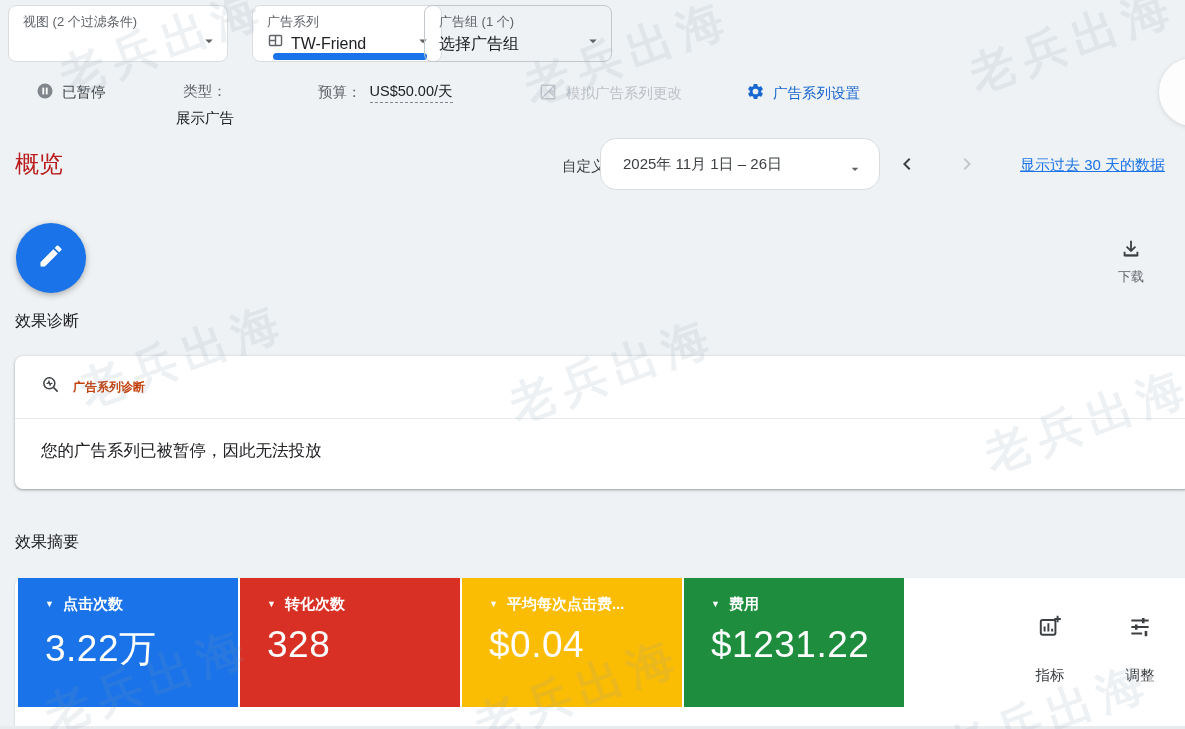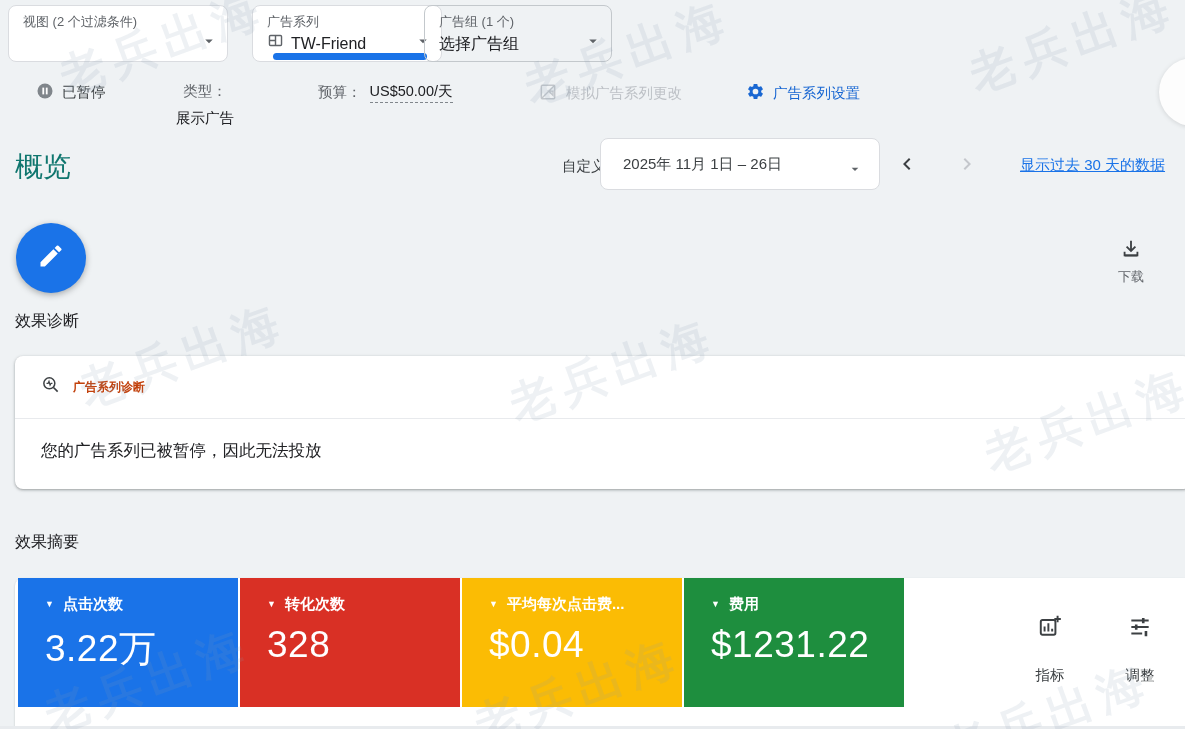--- a/index.html
+++ b/index.html
@@ -23,24 +23,24 @@
   
   .statusrow{position:absolute;top:82px;left:0;right:0;height:28px;}
   .st-item{position:absolute;display:flex;align-items:center;gap:8px;font-size:14.5px;
     color:#3c4043;white-space:nowrap;}
   .st-label{color:#5f6368;}
   .st-value{color:#202124;}
   .dashed-u{border-bottom:1.5px dashed #80868b;padding-bottom:1px;}
   .disabled-txt{color:#bdc1c6;}
   .blue-txt{color:#1967d2;font-weight:500;}
   
-  .page-title{position:absolute;left:15px;top:148px;font-size:28px;font-weight:500;color:#0f766e;}
+  .page-title{position:absolute;left:15px;top:148px;font-size:24px;font-weight:500;color:#b91c1c;}
   .custom-lbl{position:absolute;left:562px;top:157px;font-size:14.5px;color:#3c4043;}
   .datebox{position:absolute;left:600px;top:138px;width:280px;height:52px;box-sizing:border-box;
-    background:#fff;border:1px solid #dadce0;border-radius:8px;display:flex;align-items:center;
+    background:#fff;border:1px solid #dadce0;border-radius:16px;display:flex;align-items:center;
     padding:0 38px 0 22px;font-size:15px;color:#3c4043;white-space:nowrap;}
   .datebox .caret{position:absolute;right:16px;top:22px;}
   .chev{position:absolute;top:151px;width:26px;height:26px;display:flex;align-items:center;justify-content:center;}
   .showlink{position:absolute;left:1020px;top:156px;font-size:15px;color:#1a73e8;
     text-decoration:underline;white-space:nowrap;cursor:pointer;}
   
   .fab{position:absolute;left:16px;top:223px;width:70px;height:70px;border-radius:50%;
     background:#1a73e8;display:flex;align-items:center;justify-content:center;
     box-shadow:0 2px 6px rgba(32,33,36,.35);}
   .sec-title{position:absolute;font-size:16px;font-weight:500;color:#202124;}

